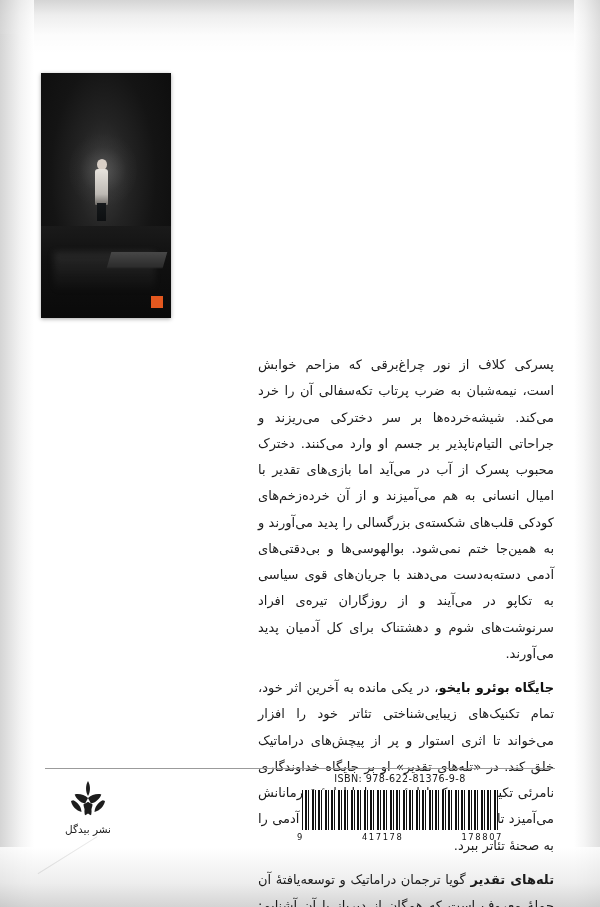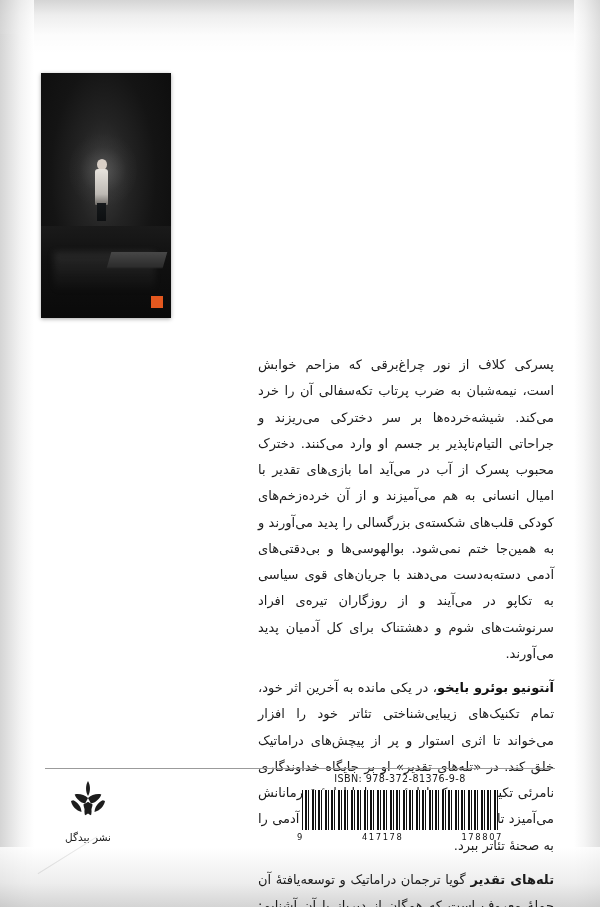--- a/index.html
+++ b/index.html
@@ -224,21 +224,21 @@
     top: 6px;
     width: 86px;
     text-align: center;
   }
   .logo-mark {
     width: 52px;
     height: 46px;
     margin: 0 auto;
   }
   .publisher-name {
-    margin-top: 10px;
+    margin-top: 2px;
     font-family: "DejaVu Sans", sans-serif;
     font-size: 10.5px;
     color: #1d1d1d;
     direction: rtl;
   }
 </style>
 </head>
 <body>
 
 <div class="page">
@@ -255,28 +255,28 @@
     <div class="photo-floor-sheen"></div>
     <div class="photo-block"></div>
     <div class="photo-figure-head"></div>
     <div class="photo-figure-body"></div>
     <div class="photo-figure-legs"></div>
     <div class="photo-accent"></div>
   </div>
 
   <div class="blurb">
     <p>پسرکی کلاف از نور چراغ‌برقی که مزاحم خوابش است، نیمه‌شبان به ضرب پرتاب تکه‌سفالی آن را خرد می‌کند. شیشه‌خرده‌ها بر سر دخترکی می‌ریزند و جراحاتی التیام‌ناپذیر بر جسم او وارد می‌کنند. دخترک محبوب پسرک از آب در می‌آید اما بازی‌های تقدیر با امیال انسانی به هم می‌آمیزند و از آن خرده‌زخم‌های کودکی قلب‌های شکسته‌ی بزرگسالی را پدید می‌آورند و به همین‌جا ختم نمی‌شود. بوالهوسی‌ها و بی‌دقتی‌های آدمی دسته‌به‌دست می‌دهند با جریان‌های قوی سیاسی به تکاپو در می‌آیند و از روزگاران تیره‌ی افراد سرنوشت‌های شوم و دهشتناک برای کل آدمیان پدید می‌آورند.</p>
-    <p><span class="lead-name">آنتونیو بوئرو بایخو</span><span>، در یکی مانده به آخرین اثر خود، تمام تکنیک‌های زیبایی‌شناختی تئاتر خود را افزار می‌خواند تا اثری استوار و پر از پیچش‌های دراماتیک خلق کند. در «تله‌های تقدیر» او بر جایگاه خداوندگاری نامرئی تکیه می‌زند که ارادهٔ خود را با ارادهٔ قهرمانانش می‌آمیزد تا داستانی از هزاران هزار داستان تلخ آدمی را به صحنهٔ تئاتر ببرد.</span></p>
+    <p><span class="lead-name">جایگاه بوئرو بایخو</span><span>، در یکی مانده به آخرین اثر خود، تمام تکنیک‌های زیبایی‌شناختی تئاتر خود را افزار می‌خواند تا اثری استوار و پر از پیچش‌های دراماتیک خلق کند. در «تله‌های تقدیر» او بر جایگاه خداوندگاری نامرئی تکیه می‌زند که ارادهٔ خود را با ارادهٔ قهرمانانش می‌آمیزد تا داستانی از هزاران هزار داستان تلخ آدمی را به صحنهٔ تئاتر ببرد.</span></p>
     <p><span class="title-inline">تله‌های تقدیر</span><span> گویا ترجمان دراماتیک و توسعه‌یافتهٔ آن جملهٔ معروف است که همگان از دیرباز با آن آشنایم: «هرکس فردی از افراد بشر را بکشد گویا تمام آدمیان را کشته است»</span></p>
   </div>
 
   <div class="footer">
 
     <div class="isbn-zone">
-      <div class="isbn-text">ISBN: 978-372-81376-9-8</div>
+      <div class="isbn-text">ISBN: 978-622-81376-9-8</div>
       <div class="barcode"></div>
       <div class="barcode-digits">
         <span>9</span>
         <span>417178</span>
         <span>178807</span>
       </div>
     </div>
 
     <div class="publisher">
       <div class="logo-mark">

